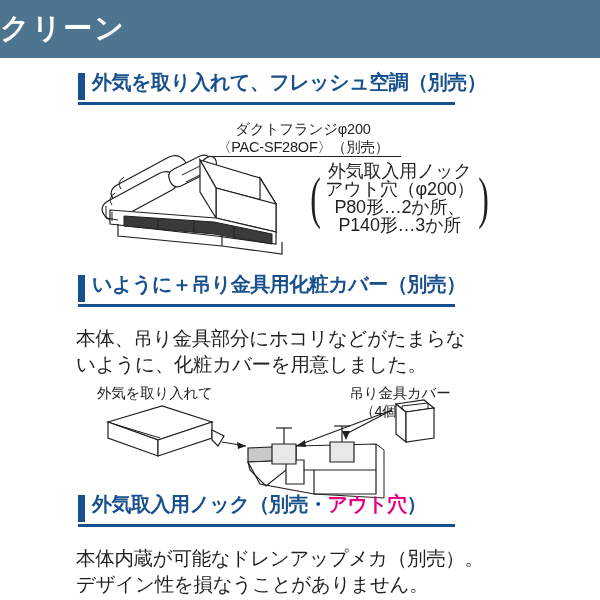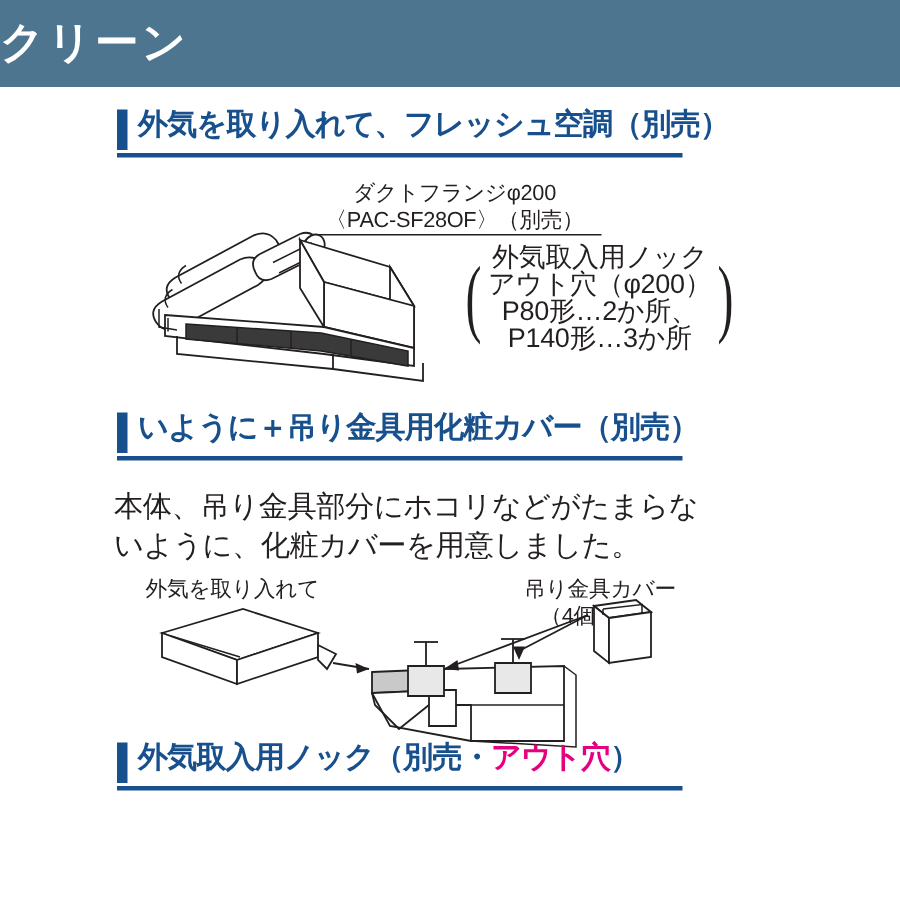--- a/index.html
+++ b/index.html
@@ -208,14 +208,16 @@
       </g>
     </svg>
   </div>
 
   <div class="heading" style="top:492px;">
     <div class="bar"></div>
     <div class="htext"><span>外気取入用ノック（別売・</span><span class="pink">アウト穴</span><span>）</span></div>
     <div class="hrule"></div>
   </div>
 
+  <div class="body-text" style="top:545px;">本体内蔵が可能なドレンアップメカ（別売）。
+デザイン性を損なうことがありません。</div>
 
 </div>
 
 </body></html>

